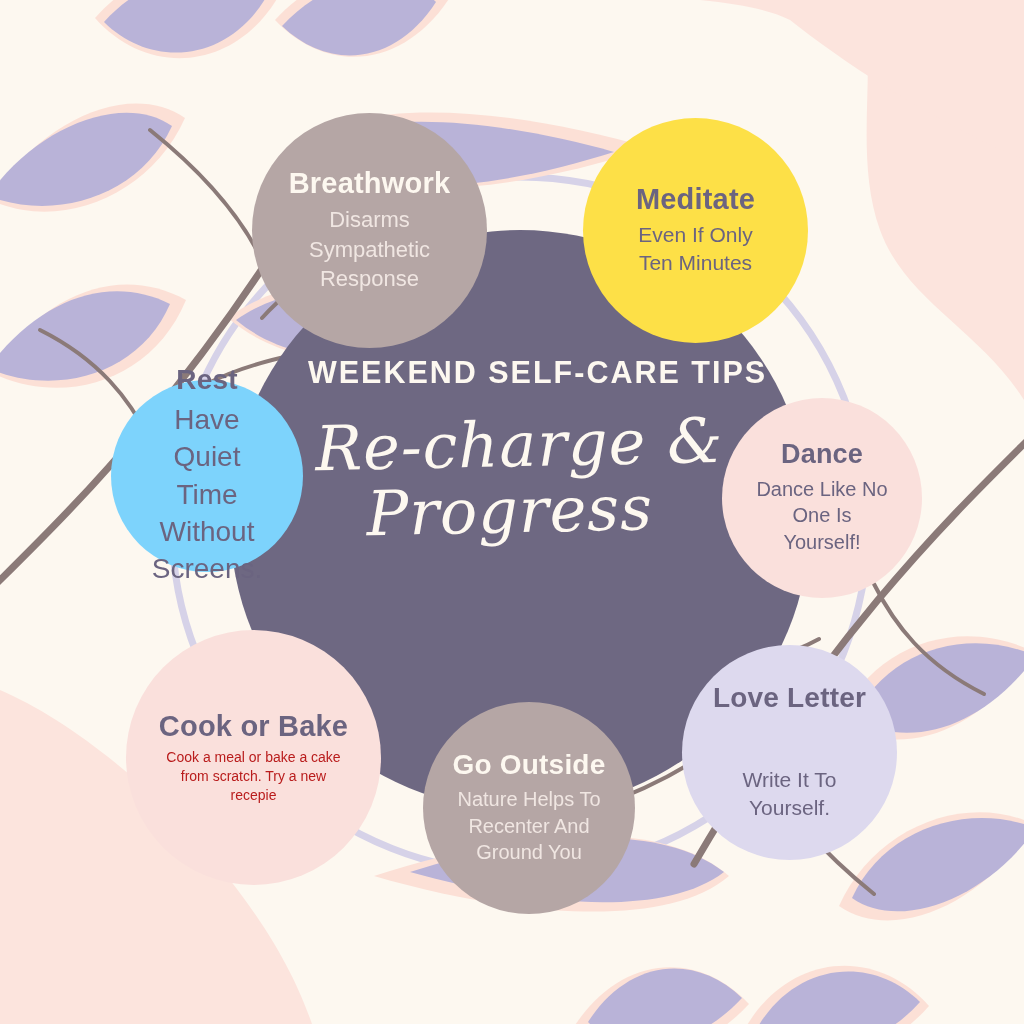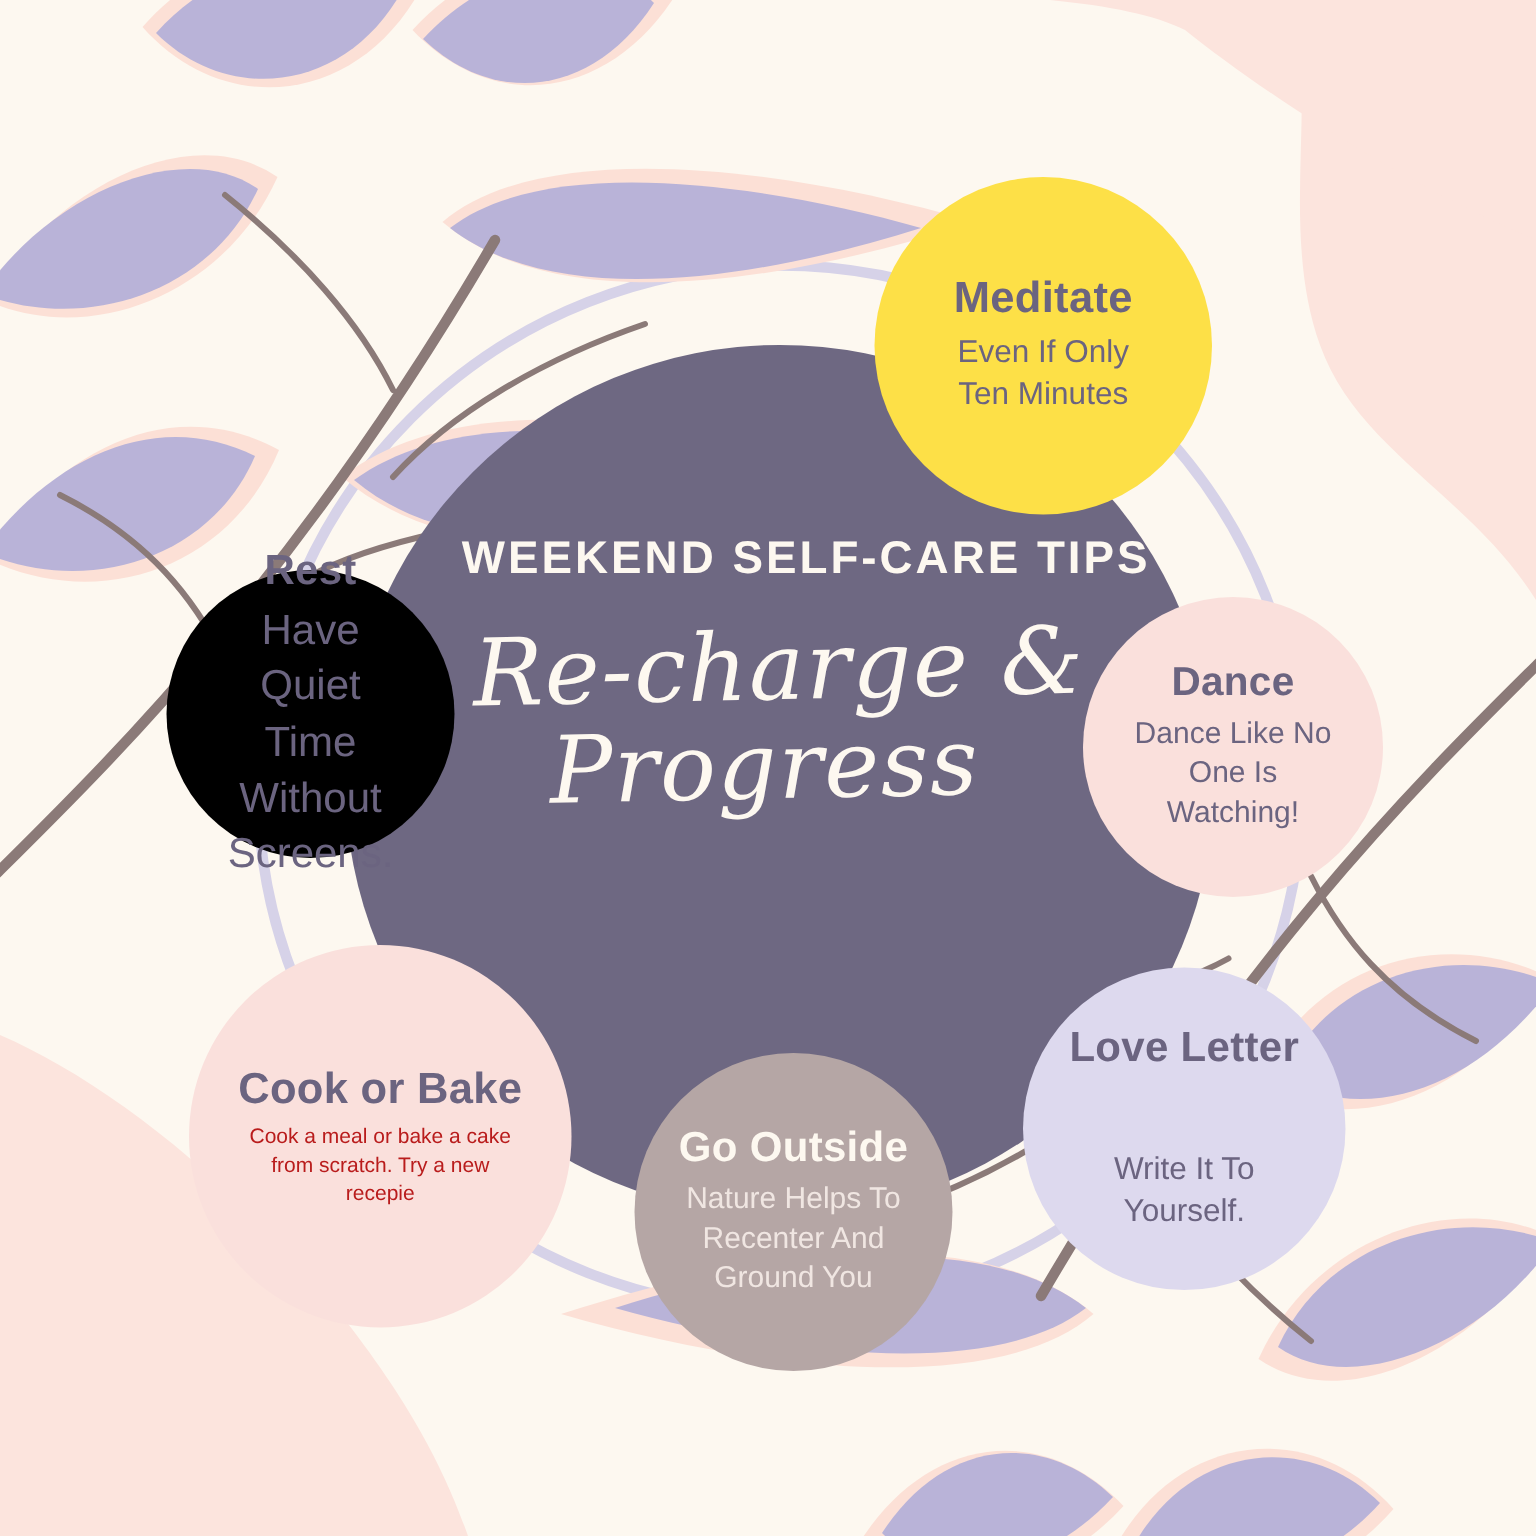--- a/index.html
+++ b/index.html
@@ -99,44 +99,48 @@
 
   <div id="center-circle"></div>
   <div id="center-content">
     <div id="center-heading">WEEKEND SELF-CARE TIPS</div>
     <div id="center-script">
       <span class="l1">Re-charge &amp;</span>
       <span class="l2">Progress</span>
     </div>
   </div>
 
+  <div class="circle" style="left:252px;top:113px;width:235px;height:235px;background:#b5a6a5;">
+    <div class="c-title" style="color:#fdf8f0;font-size:29px;">Breathwork</div>
+    <div class="c-sub" style="color:#f0e6e2;font-size:22px;width:150px;">Disarms Sympathetic Response</div>
+  </div>
 
   <div class="circle" style="left:583px;top:118px;width:225px;height:225px;background:#fde047;">
     <div class="c-title" style="color:#6b6480;font-size:29px;">Meditate</div>
     <div class="c-sub" style="color:#6b6480;font-size:21px;width:148px;">Even If Only Ten Minutes</div>
   </div>
 
   <div class="circle" style="left:722px;top:398px;width:200px;height:200px;background:#fae0dc;">
     <div class="c-title" style="color:#6b6480;font-size:27px;text-align:right;">Dance</div>
-    <div class="c-sub" style="color:#6b6480;font-size:20px;width:140px;">Dance Like No One Is Watching!</div>
+    <div class="c-sub" style="color:#6b6480;font-size:20px;width:140px;">Dance Like No One Is Yourself!</div>
   </div>
 
   <div class="circle" style="left:682px;top:645px;width:215px;height:215px;background:#ddd9ee;gap:16px;">
     <div class="c-title" style="color:#6b6480;font-size:28px;">Love Letter</div>
     <div class="c-sub" style="color:#6b6480;font-size:21px;width:130px;margin-top:30px;">Write It To Yourself.</div>
   </div>
 
   <div class="circle" style="left:423px;top:702px;width:212px;height:212px;background:#b5a6a5;">
     <div class="c-title" style="color:#fdf8f0;font-size:28px;">Go Outside</div>
     <div class="c-sub" style="color:#f0e6e2;font-size:20px;width:152px;">Nature Helps To Recenter And Ground You</div>
   </div>
 
   <div class="circle" style="left:126px;top:630px;width:255px;height:255px;background:#fae0dc;">
     <div class="c-title" style="color:#6b6480;font-size:29px;">Cook or Bake</div>
     <div class="c-sub" style="color:#b91c1c;font-size:14px;width:180px;">Cook a meal or bake a cake from scratch.  Try a new recepie</div>
   </div>
 
-  <div class="circle" style="left:111px;top:380px;width:192px;height:192px;background:#000000;">
+  <div class="circle" style="left:111px;top:380px;width:192px;height:192px;background:#7dd3fc;">
     <div class="c-title" style="color:#6b6480;font-size:28px;">Rest</div>
     <div class="c-sub" style="color:#6b6480;font-size:28px;width:135px;">Have Quiet Time Without Screens.</div>
   </div>
 
 </div>
 
 </body></html>

